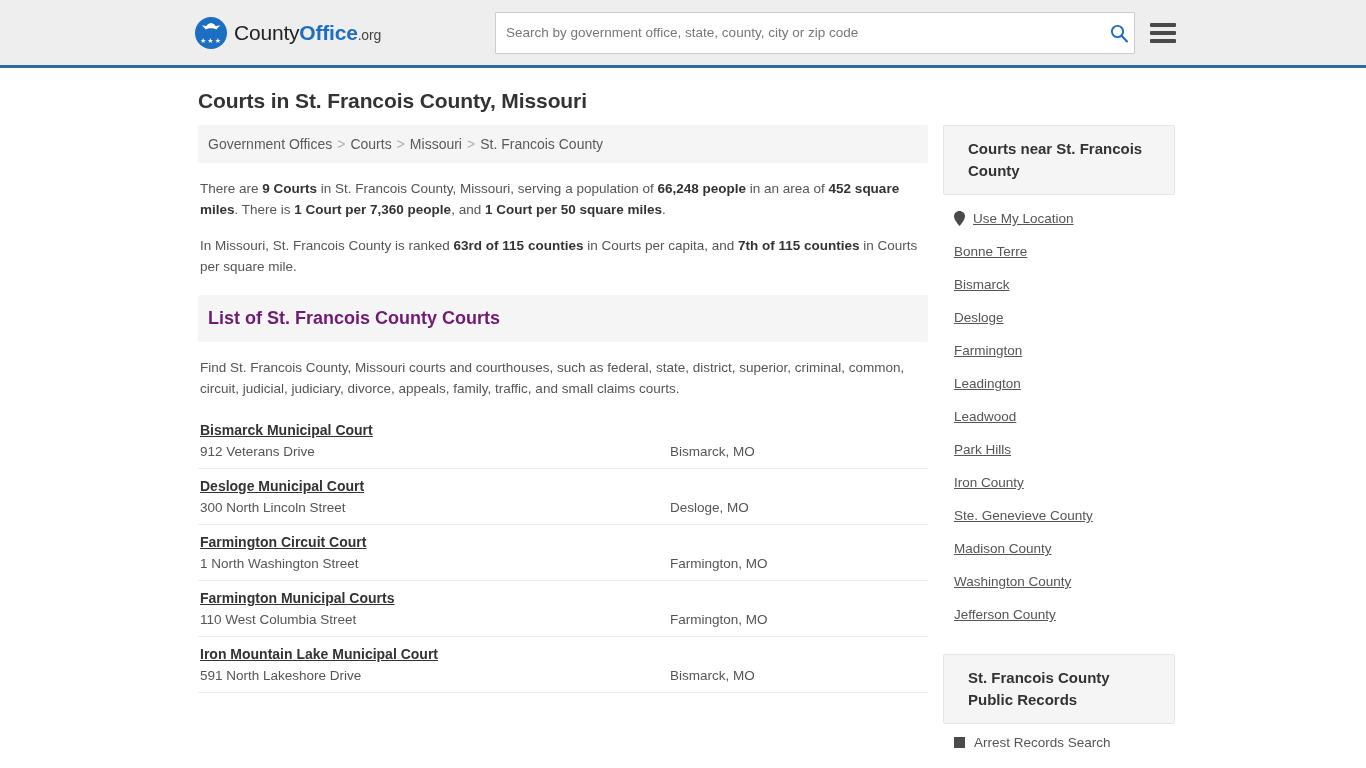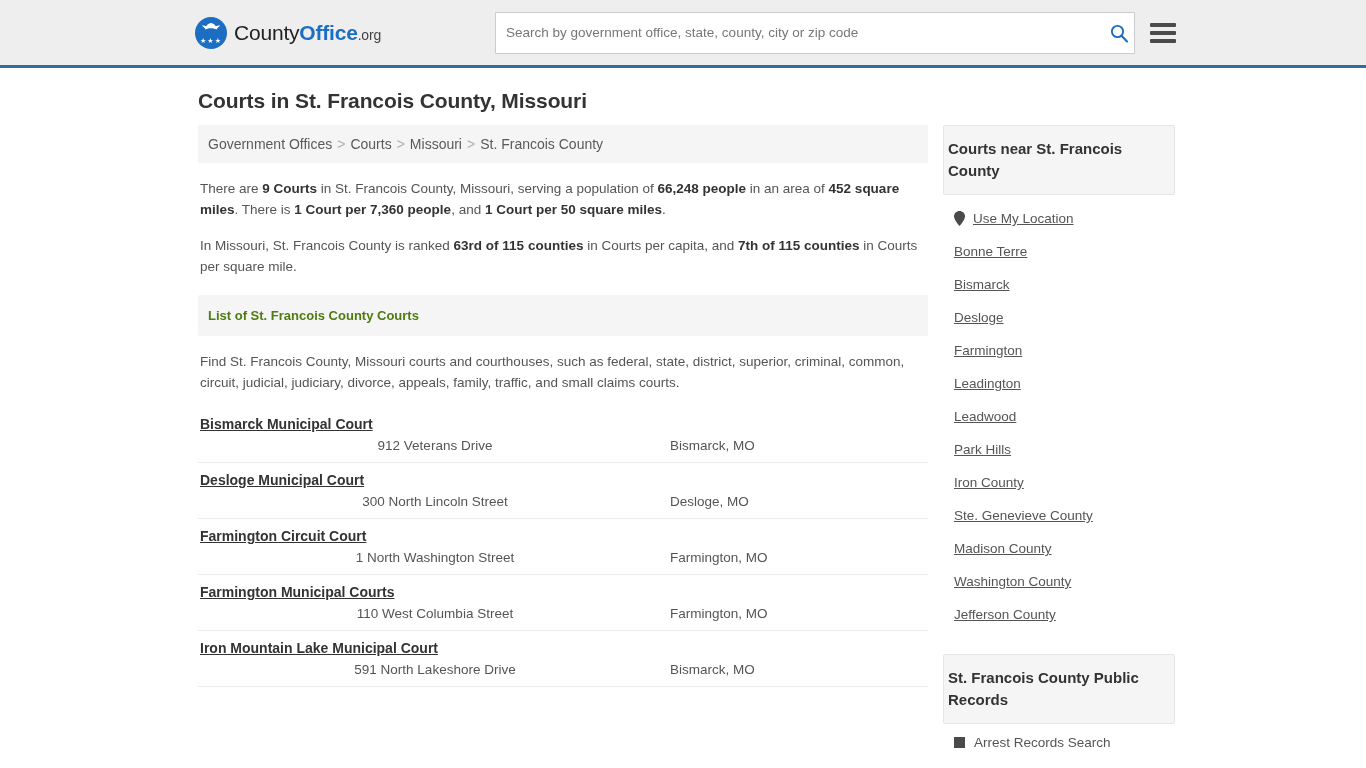--- a/index.html
+++ b/index.html
@@ -158,23 +158,23 @@
     margin: 15px 0 0 0;
   }
   .intro p b { color: #333333; font-weight: bold; }
 
   
   .section-header {
     background: #f5f5f5;
     padding: 13px 10px;
     margin-top: 18px;
     border-radius: 2px;
-    font-size: 13px;
+    font-size: 18px;
     font-weight: bold;
-    color: #4d7c0f;
+    color: #701a75;
   }
   .section-desc {
     font-size: 13.5px;
     line-height: 21px;
     color: #555555;
     margin: 15px 2px 0 2px;
   }
 
   
   .court-list { margin-top: 14px; }
@@ -187,39 +187,38 @@
     font-size: 14px;
     font-weight: bold;
     color: #333333;
     text-decoration: underline;
     cursor: pointer;
     margin-bottom: 6px;
   }
   .court-line {
     display: flex;
     align-items: baseline;
-    text-align: center;
   }
   .court-addr {
     font-size: 13.5px;
     color: #555555;
     width: 470px;
     flex: none;
   }
   .court-city {
     font-size: 13.5px;
     color: #555555;
   }
 
   
   .side-panel { margin-bottom: 4px; }
   .side-panel-header {
     background: #f5f5f5;
     border: 1px solid #e6e6e6;
-    padding: 12px 4px;
+    padding: 12px 24px;
     font-size: 15px;
     font-weight: bold;
     color: #333333;
     line-height: 22px;
     border-radius: 2px;
   }
   .side-links { padding: 6px 11px 0 11px; }
   .side-link-row {
     display: flex;
     align-items: center;

